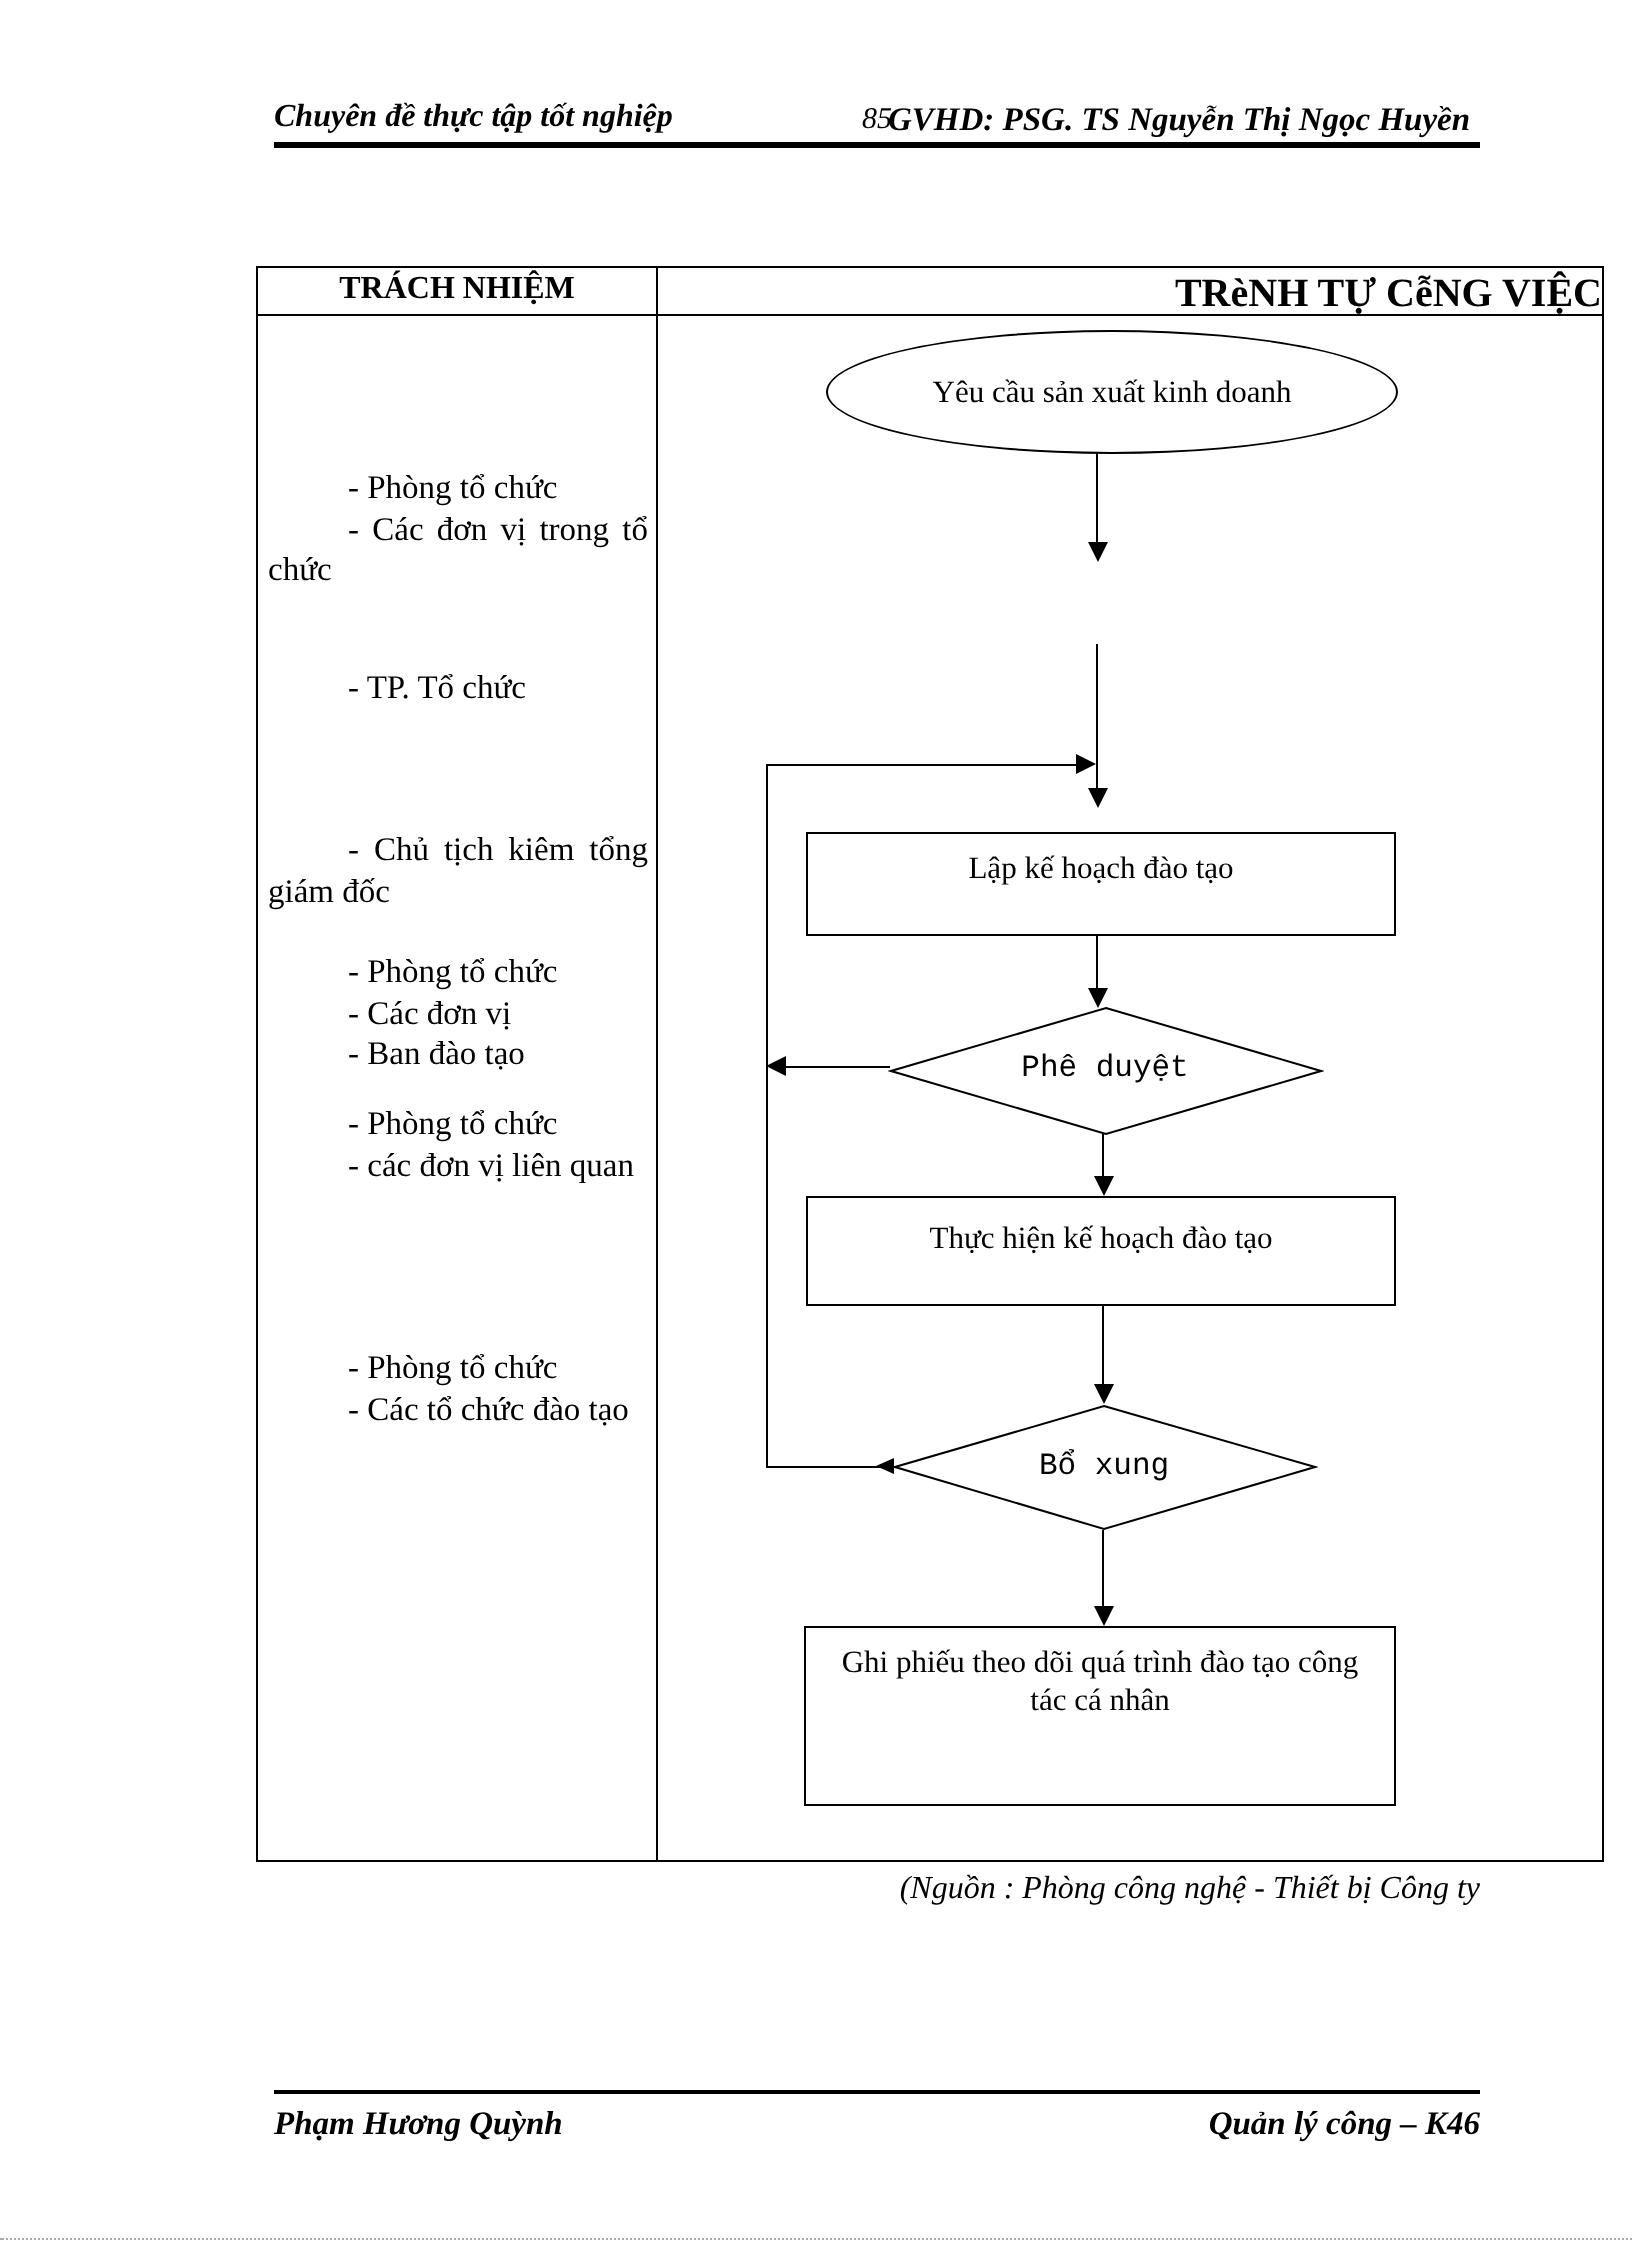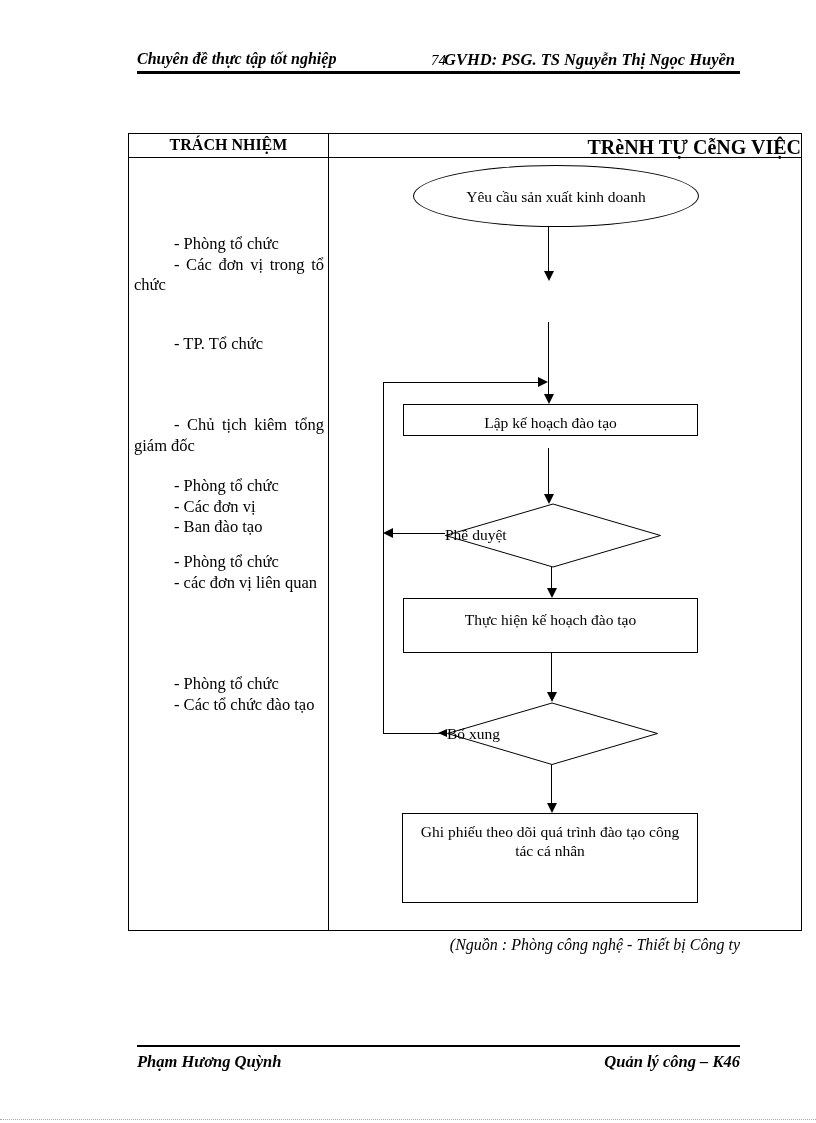--- a/index.html
+++ b/index.html
@@ -30,24 +30,24 @@
   .resp p{margin:0;text-indent:40px;}
   .g1{top:100px;} .g2{top:200px;} .g3{top:281px;} .g4{top:342px;} .g5{top:418px;} .g6{top:540px;}
 
   
   .flow-text{font-size:15.5px;line-height:19px;}
   .ellipse{left:413px;top:165px;width:284px;height:60px;border:1px solid #000;border-radius:50%;
            display:flex;align-items:center;justify-content:center;text-align:center;background:#fff;}
   .fbox{border:1px solid #000;box-sizing:border-box;background:#fff;
         display:flex;justify-content:center;text-align:center;}
   .box1{left:403px;top:281px;width:295px;height:41px;padding-top:7px;}
-  .box2{left:403px;top:404px;width:295px;height:32px;padding-top:8px;}
+  .box2{left:403px;top:416px;width:295px;height:52px;padding-top:8px;}
   .box3{left:403px;top:598px;width:295px;height:55px;padding-top:11px;}
   .box4{left:402px;top:813px;width:296px;height:90px;padding:8px 10px 0 10px;}
-  .dtext{display:flex;align-items:center;text-align:center;}
+  .dtext{display:flex;align-items:center;justify-content:center;text-align:center;font-family:Liberation Mono, monospace;}
   .dt1{left:445px;top:503px;width:215px;height:63px;}
   .dt2{left:447px;top:702px;width:210px;height:62px;}
 
   
   .vline{width:1px;background:#000;}
   .hline{height:1px;background:#000;}
   .arr-d{width:0;height:0;border-left:5px solid transparent;border-right:5px solid transparent;border-top:10px solid #000;}
   .arr-r{width:0;height:0;border-top:5px solid transparent;border-bottom:5px solid transparent;border-left:10px solid #000;}
   .arr-l{width:0;height:0;border-top:5px solid transparent;border-bottom:5px solid transparent;border-right:10px solid #000;}
   .arr-l.small{border-top-width:4px;border-bottom-width:4px;border-right-width:9px;}
@@ -56,21 +56,21 @@
   .source-note{right:76px;top:936px;font-size:16px;font-style:italic;}
   .section-heading{left:0;width:100%;top:959px;text-align:center;padding-left:56px;box-sizing:border-box;
                    font-size:20px;font-weight:bold;letter-spacing:0.5px;}
 </style>
 </head>
 <body>
 
 <div class="page">
 
   <div class="abs hdr-left">Chuyên đề thực tập tốt nghiệp</div>
-  <div class="abs hdr-page">74</div>
+  <div class="abs hdr-page">85</div>
   <div class="abs hdr-right">GVHD: PSG. TS Nguyễn Thị Ngọc Huyền</div>
   <div class="abs hdr-rule"></div>
 
   <div class="abs doc-table">
     <div class="abs col-divider"></div>
     <div class="abs thead-line"></div>
     <div class="abs th1">TRÁCH  NHIỆM</div>
     <div class="abs th2">TRèNH TỰ CễNG VIỆC</div>
 
     <div class="abs resp g1">

